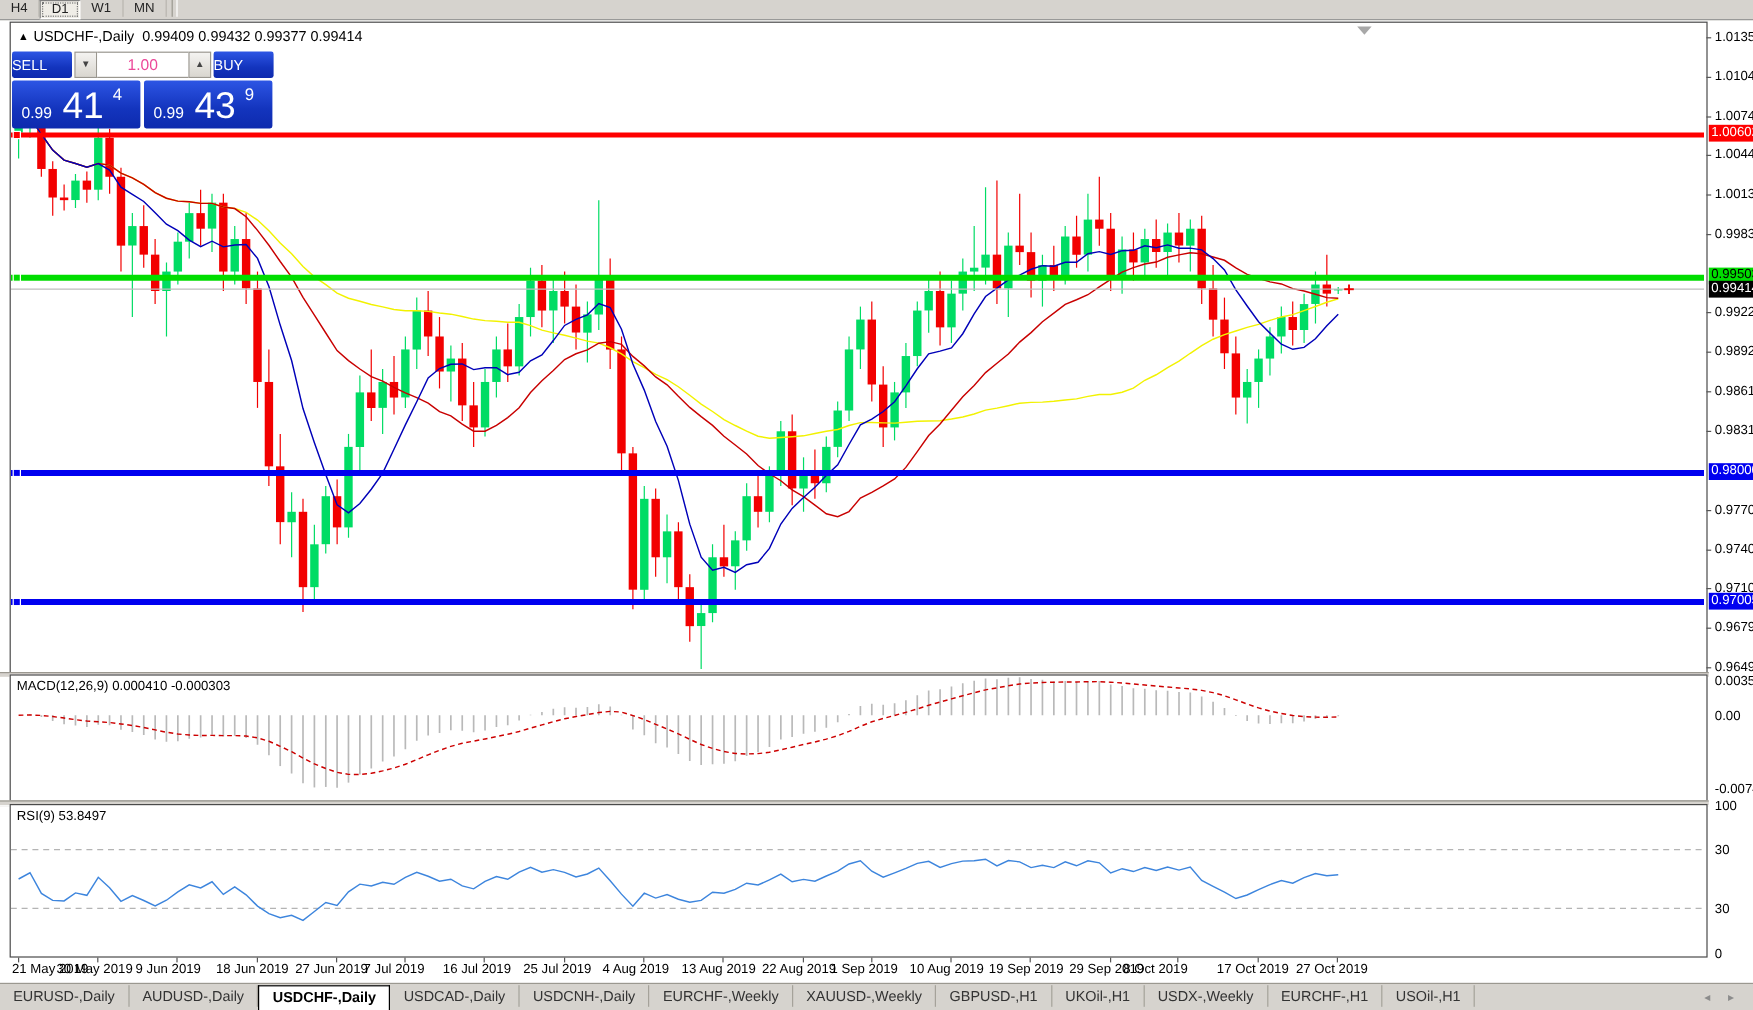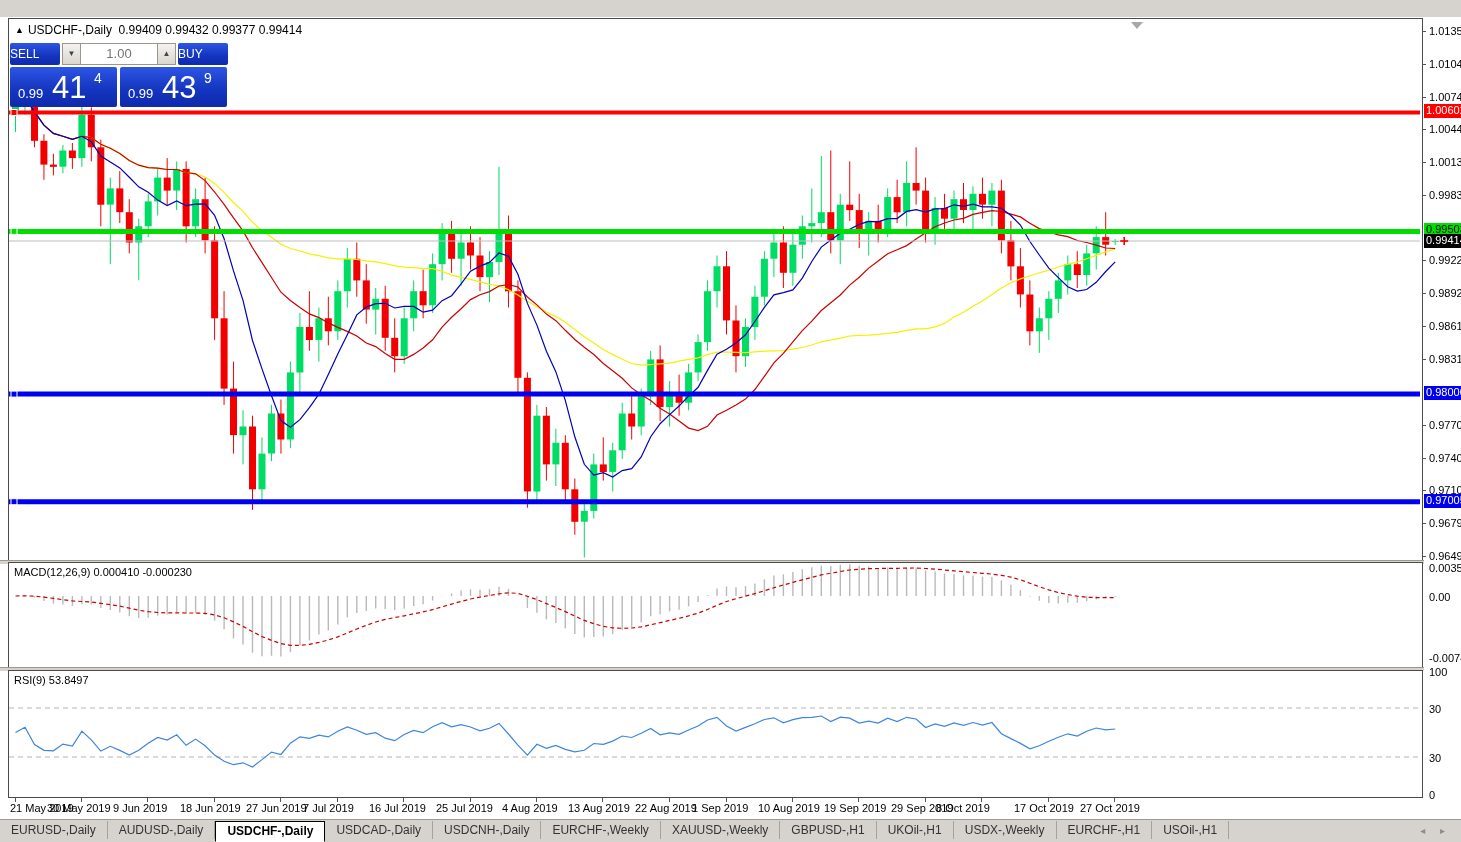--- a/index.html
+++ b/index.html
@@ -33,21 +33,21 @@
   
   .shift-marker{position:absolute;left:1122px;top:3px;width:0;height:0;border-left:6px solid transparent;border-right:6px solid transparent;border-top:7px solid #a8a8a8;}
 
   
   .trade-panel{position:absolute;left:1px;top:24px;width:218px;}
   .tp-row1{display:flex;height:22px;}
   .tp-btn{background:linear-gradient(180deg,#2d55e4,#1334bd 60%,#0e2aae);color:#fff;font-size:12px;text-align:left;line-height:22px;border-radius:2px;}
   .tp-sell{width:50px;} .tp-buy{width:50px;margin-left:2px;}
   .tp-spin{flex:1;display:flex;margin-left:2px;margin-right:0;}
   .tp-spin-btn{width:17px;background:linear-gradient(180deg,#f4f3f1,#d9d6cf);border:1px solid #9a978f;font-size:8px;color:#444;text-align:center;line-height:20px;}
-  .tp-vol{flex:1;background:#fff;border-top:1px solid #9a978f;border-bottom:1px solid #9a978f;font-size:13px;color:#737373;text-align:center;line-height:20px;}
+  .tp-vol{flex:1;background:#fff;border-top:1px solid #9a978f;border-bottom:1px solid #9a978f;font-size:13px;color:#ec4899;text-align:center;line-height:20px;}
   .tp-row2{display:flex;margin-top:2px;height:40px;}
   .tp-price{width:107px;background:linear-gradient(180deg,#2d55e4,#1334bd 60%,#0e2aae);border-radius:2px;color:#fff;position:relative;}
   .tp-price + .tp-price{margin-left:3px;}
   .tp-prefix{position:absolute;left:8px;bottom:6px;font-size:13px;}
   .tp-big{position:absolute;left:42px;bottom:1px;font-size:31px;}
   .tp-sup{position:absolute;left:84px;top:3px;font-size:14px;}
 
   
   .axis-area{position:absolute;left:1424px;top:1px;width:37px;height:800px;background:#fff;}
   .ptick{position:absolute;left:5px;font-size:11px;color:#000;white-space:nowrap;}
@@ -64,20 +64,21 @@
   .tab-bar{position:absolute;left:0;top:803px;width:1461px;height:22px;background:#d6d3ce;padding-top:1px;box-sizing:border-box;}
   .tab{display:inline-block;height:18px;line-height:18px;padding:0 11px;font-size:12px;color:#333;border-right:1px solid #a5a29a;cursor:default;vertical-align:top;}
   .tab.active{background:#ffffff;border:1px solid #000;border-bottom:1px solid #fff;font-weight:bold;color:#000;height:19px;}
   .tab-arrows{position:absolute;right:10px;top:5px;font-size:10px;color:#8c8c8c;letter-spacing:6px;}
 </style>
 </head>
 <body>
 
 <div class="screen">
 
+  <div class="tf-toolbar" id="tf-toolbar"><span class="tf-btn">H4</span><span class="tf-btn active">D1</span><span class="tf-btn">W1</span><span class="tf-btn">MN</span><span class="tf-divider"></span></div>
 
   <div class="workspace">
 
     <div class="panel" id="price-panel">
       <svg id="price-svg" width="1411" height="539">
           <g>
             <line x1="6.5" y1="77.4" x2="6.5" y2="113.1" stroke="#00dc64" stroke-width="1"></line>
             <rect x="3.0" y="85.0" width="7" height="6.5" fill="#00dc64"></rect>
             <line x1="15.98" y1="65.5" x2="15.98" y2="95.8" stroke="#00dc64" stroke-width="1"></line>
             <rect x="12.5" y="72.0" width="7" height="13.0" fill="#00dc64"></rect>
@@ -475,21 +476,21 @@
             <line x1="1049.3" y1="33" x2="1049.3" y2="40.4" stroke="#b9b9b9" stroke-width="1.4"></line>
             <line x1="1058.8" y1="33" x2="1058.8" y2="39.7" stroke="#b9b9b9" stroke-width="1.4"></line>
             <line x1="1068.3" y1="33" x2="1068.3" y2="39.7" stroke="#b9b9b9" stroke-width="1.4"></line>
             <line x1="1077.7" y1="33" x2="1077.7" y2="38.3" stroke="#b9b9b9" stroke-width="1.4"></line>
             <line x1="1087.2" y1="33" x2="1087.2" y2="36.2" stroke="#b9b9b9" stroke-width="1.4"></line>
             <line x1="1096.7" y1="33" x2="1096.7" y2="35.0" stroke="#b9b9b9" stroke-width="1.4"></line>
             <line x1="1106.2" y1="33" x2="1106.2" y2="33.8" stroke="#b9b9b9" stroke-width="1.4"></line>
           </g>
           <polyline points="6.5,33.0 16.0,32.8 25.5,33.2 34.9,34.1 44.4,35.4 53.9,36.7 63.4,37.9 72.9,38.5 82.3,39.1 91.8,40.3 101.3,41.6 110.8,43.2 120.3,45.2 129.7,47.2 139.2,48.7 148.7,49.5 158.2,49.9 167.7,49.8 177.1,50.0 186.6,50.0 196.1,50.4 205.6,51.9 215.1,54.7 224.5,58.9 234.0,63.4 243.5,68.7 253.0,73.6 262.5,77.4 271.9,80.6 281.4,82.3 290.9,82.4 300.4,81.4 309.9,79.4 319.3,77.0 328.8,73.9 338.3,70.0 347.8,66.0 357.3,62.3 366.7,59.0 376.2,56.4 385.7,54.6 395.2,52.8 404.7,50.8 414.1,48.9 423.6,46.6 433.1,43.8 442.6,41.1 452.1,38.4 461.5,36.0 471.0,34.1 480.5,32.5 490.0,30.8 499.5,29.8 508.9,30.4 518.4,33.3 527.9,36.6 537.4,40.6 546.9,44.5 556.3,48.6 565.8,53.1 575.3,57.4 584.8,60.7 594.3,63.3 603.7,64.9 613.2,65.3 622.7,65.0 632.2,63.9 641.7,61.8 651.1,59.7 660.6,57.4 670.1,55.3 679.6,52.9 689.1,50.1 698.5,46.5 708.0,42.3 717.5,38.5 727.0,35.7 736.5,33.2 745.9,30.6 755.4,27.8 764.9,24.7 774.4,22.0 783.9,19.4 793.3,16.8 802.8,14.3 812.3,11.9 821.8,10.2 831.3,8.5 840.7,7.0 850.2,6.2 859.7,5.7 869.2,5.5 878.7,5.3 888.1,5.3 897.6,5.1 907.1,5.0 916.6,5.5 926.1,6.1 935.5,7.0 945.0,7.8 954.5,8.7 964.0,9.5 973.5,10.3 982.9,11.1 992.4,12.3 1001.9,14.2 1011.4,16.8 1020.9,20.2 1030.3,23.7 1039.8,26.9 1049.3,29.6 1058.8,31.6 1068.3,33.2 1077.7,34.2 1087.2,34.6 1096.7,34.7 1106.2,34.5" fill="none" stroke="#cc0000" stroke-width="1.2" stroke-dasharray="4,3"></polyline>
         </svg>
-      <div class="panel-label"><span>MACD(12,26,9)</span> <span>0.000410</span> <span>-0.000230</span></div>
+      <div class="panel-label"><span>MACD(12,26,9)</span> <span>0.000410</span> <span>-0.000303</span></div>
     </div>
 
     <div class="splitter" id="split2"></div>
 
     <div class="panel" id="rsi-panel">
       <svg id="rsi-svg" width="1411" height="124">
           <line x1="0" y1="37.0" x2="1411" y2="37.0" stroke="#b4b4b4" stroke-width="1" stroke-dasharray="5,4"></line>
           <line x1="0" y1="86.0" x2="1411" y2="86.0" stroke="#b4b4b4" stroke-width="1" stroke-dasharray="5,4"></line>
           <polyline points="6.5,61.5 16.0,56.3 25.5,73.5 34.9,79.3 44.4,79.8 53.9,73.1 63.4,75.1 72.9,60.1 82.3,68.8 91.8,80.1 101.3,75.3 110.8,79.4 120.3,84.0 129.7,79.2 139.2,72.3 148.7,66.4 158.2,69.0 167.7,63.8 177.1,74.3 186.6,68.1 196.1,74.7 205.6,84.1 215.1,90.3 224.5,93.7 234.0,91.8 243.5,96.0 253.0,88.6 262.5,81.1 271.9,83.5 281.4,72.2 290.9,65.8 300.4,67.3 309.9,64.2 319.3,65.9 328.8,60.2 338.3,55.9 347.8,59.2 357.3,63.4 366.7,61.7 376.2,67.2 385.7,69.7 395.2,63.5 404.7,59.5 414.1,61.7 423.6,55.7 433.1,51.7 442.6,55.9 452.1,53.7 461.5,56.0 471.0,59.8 480.5,57.3 490.0,52.4 499.5,63.0 508.9,74.1 518.4,84.2 527.9,73.3 537.4,77.4 546.9,74.5 556.3,78.4 565.8,80.9 575.3,79.3 584.8,72.5 594.3,73.3 603.7,70.1 613.2,65.0 622.7,66.5 632.2,62.3 641.7,57.5 651.1,63.8 660.6,61.8 670.1,63.3 679.6,59.0 689.1,55.0 698.5,49.0 708.0,46.3 717.5,55.0 727.0,60.0 736.5,56.4 745.9,52.7 755.4,48.5 764.9,46.8 774.4,51.9 783.9,48.7 793.3,46.6 802.8,46.3 812.3,45.0 821.8,50.6 831.3,46.1 840.7,47.2 850.2,52.0 859.7,50.1 869.2,52.0 878.7,47.2 888.1,50.5 897.6,46.3 907.1,48.0 916.6,56.5 926.1,52.9 935.5,55.3 945.0,51.9 954.5,54.4 964.0,51.5 973.5,54.1 982.9,51.5 992.4,62.7 1001.9,67.6 1011.4,72.4 1020.9,77.8 1030.3,74.8 1039.8,70.3 1049.3,66.2 1058.8,62.8 1068.3,65.0 1077.7,60.3 1087.2,57.0 1096.7,58.8 1106.2,58.0" fill="none" stroke="#3d85dd" stroke-width="1.2"></polyline>
         </svg>

